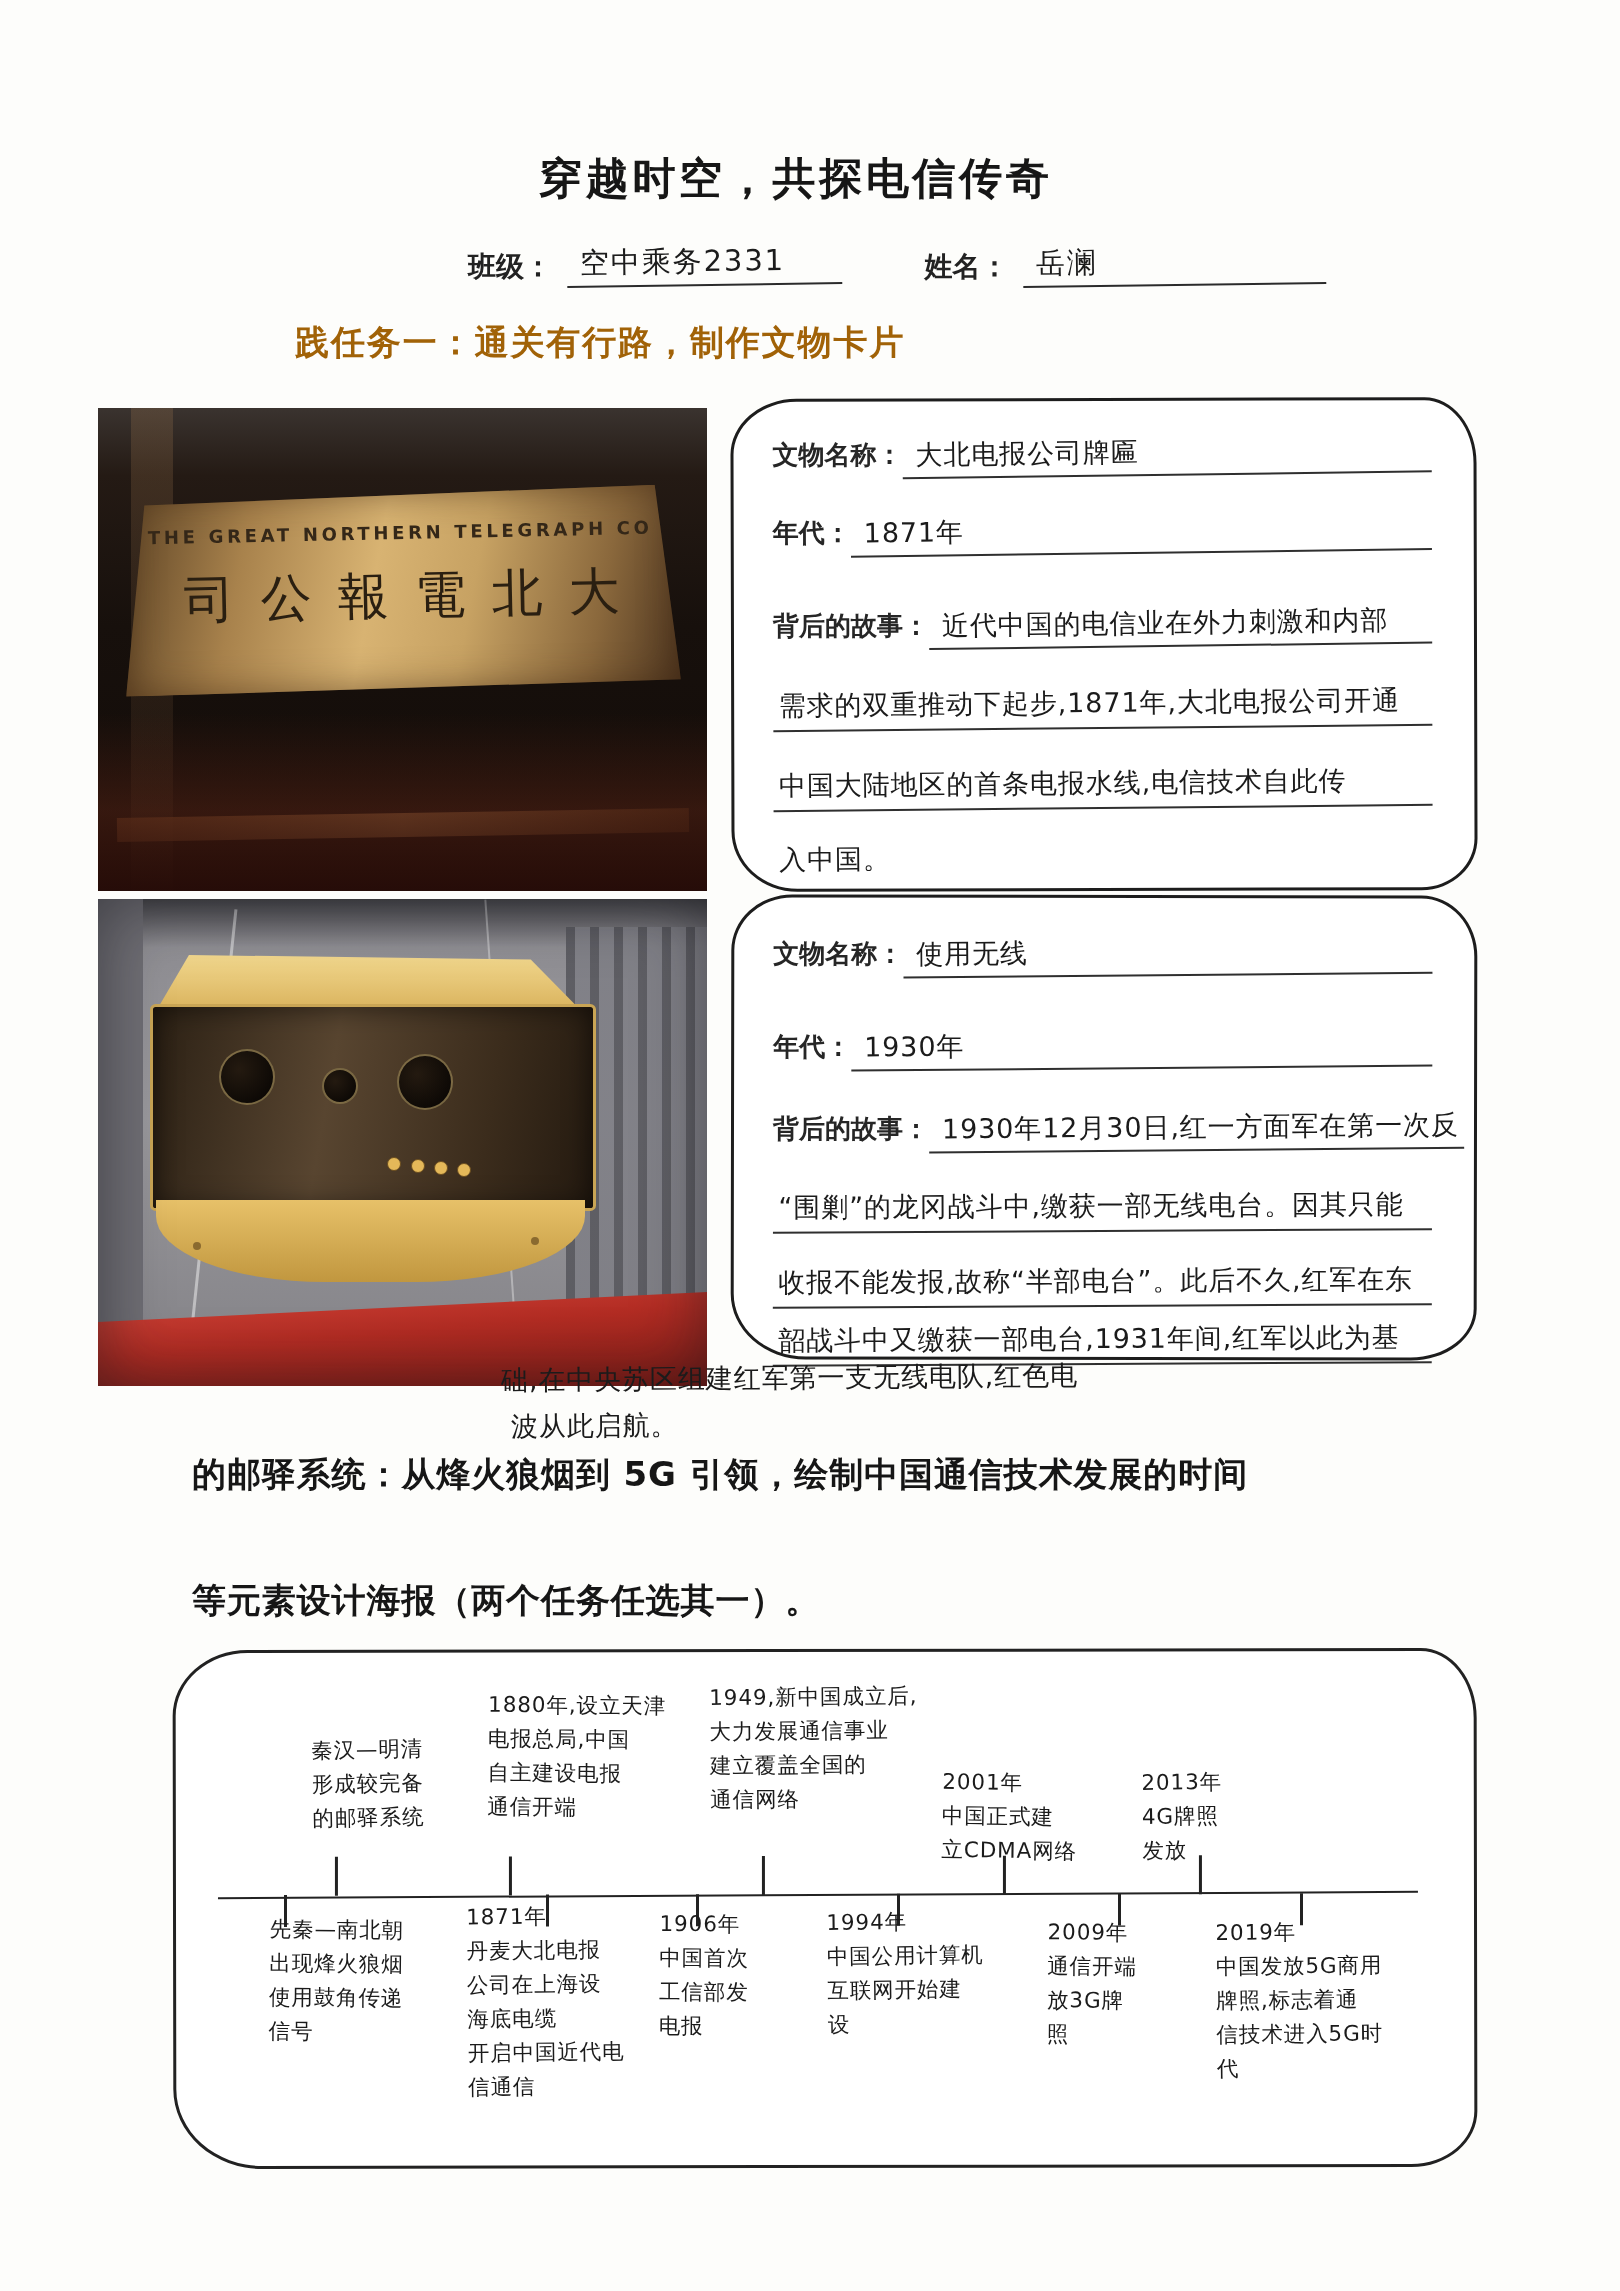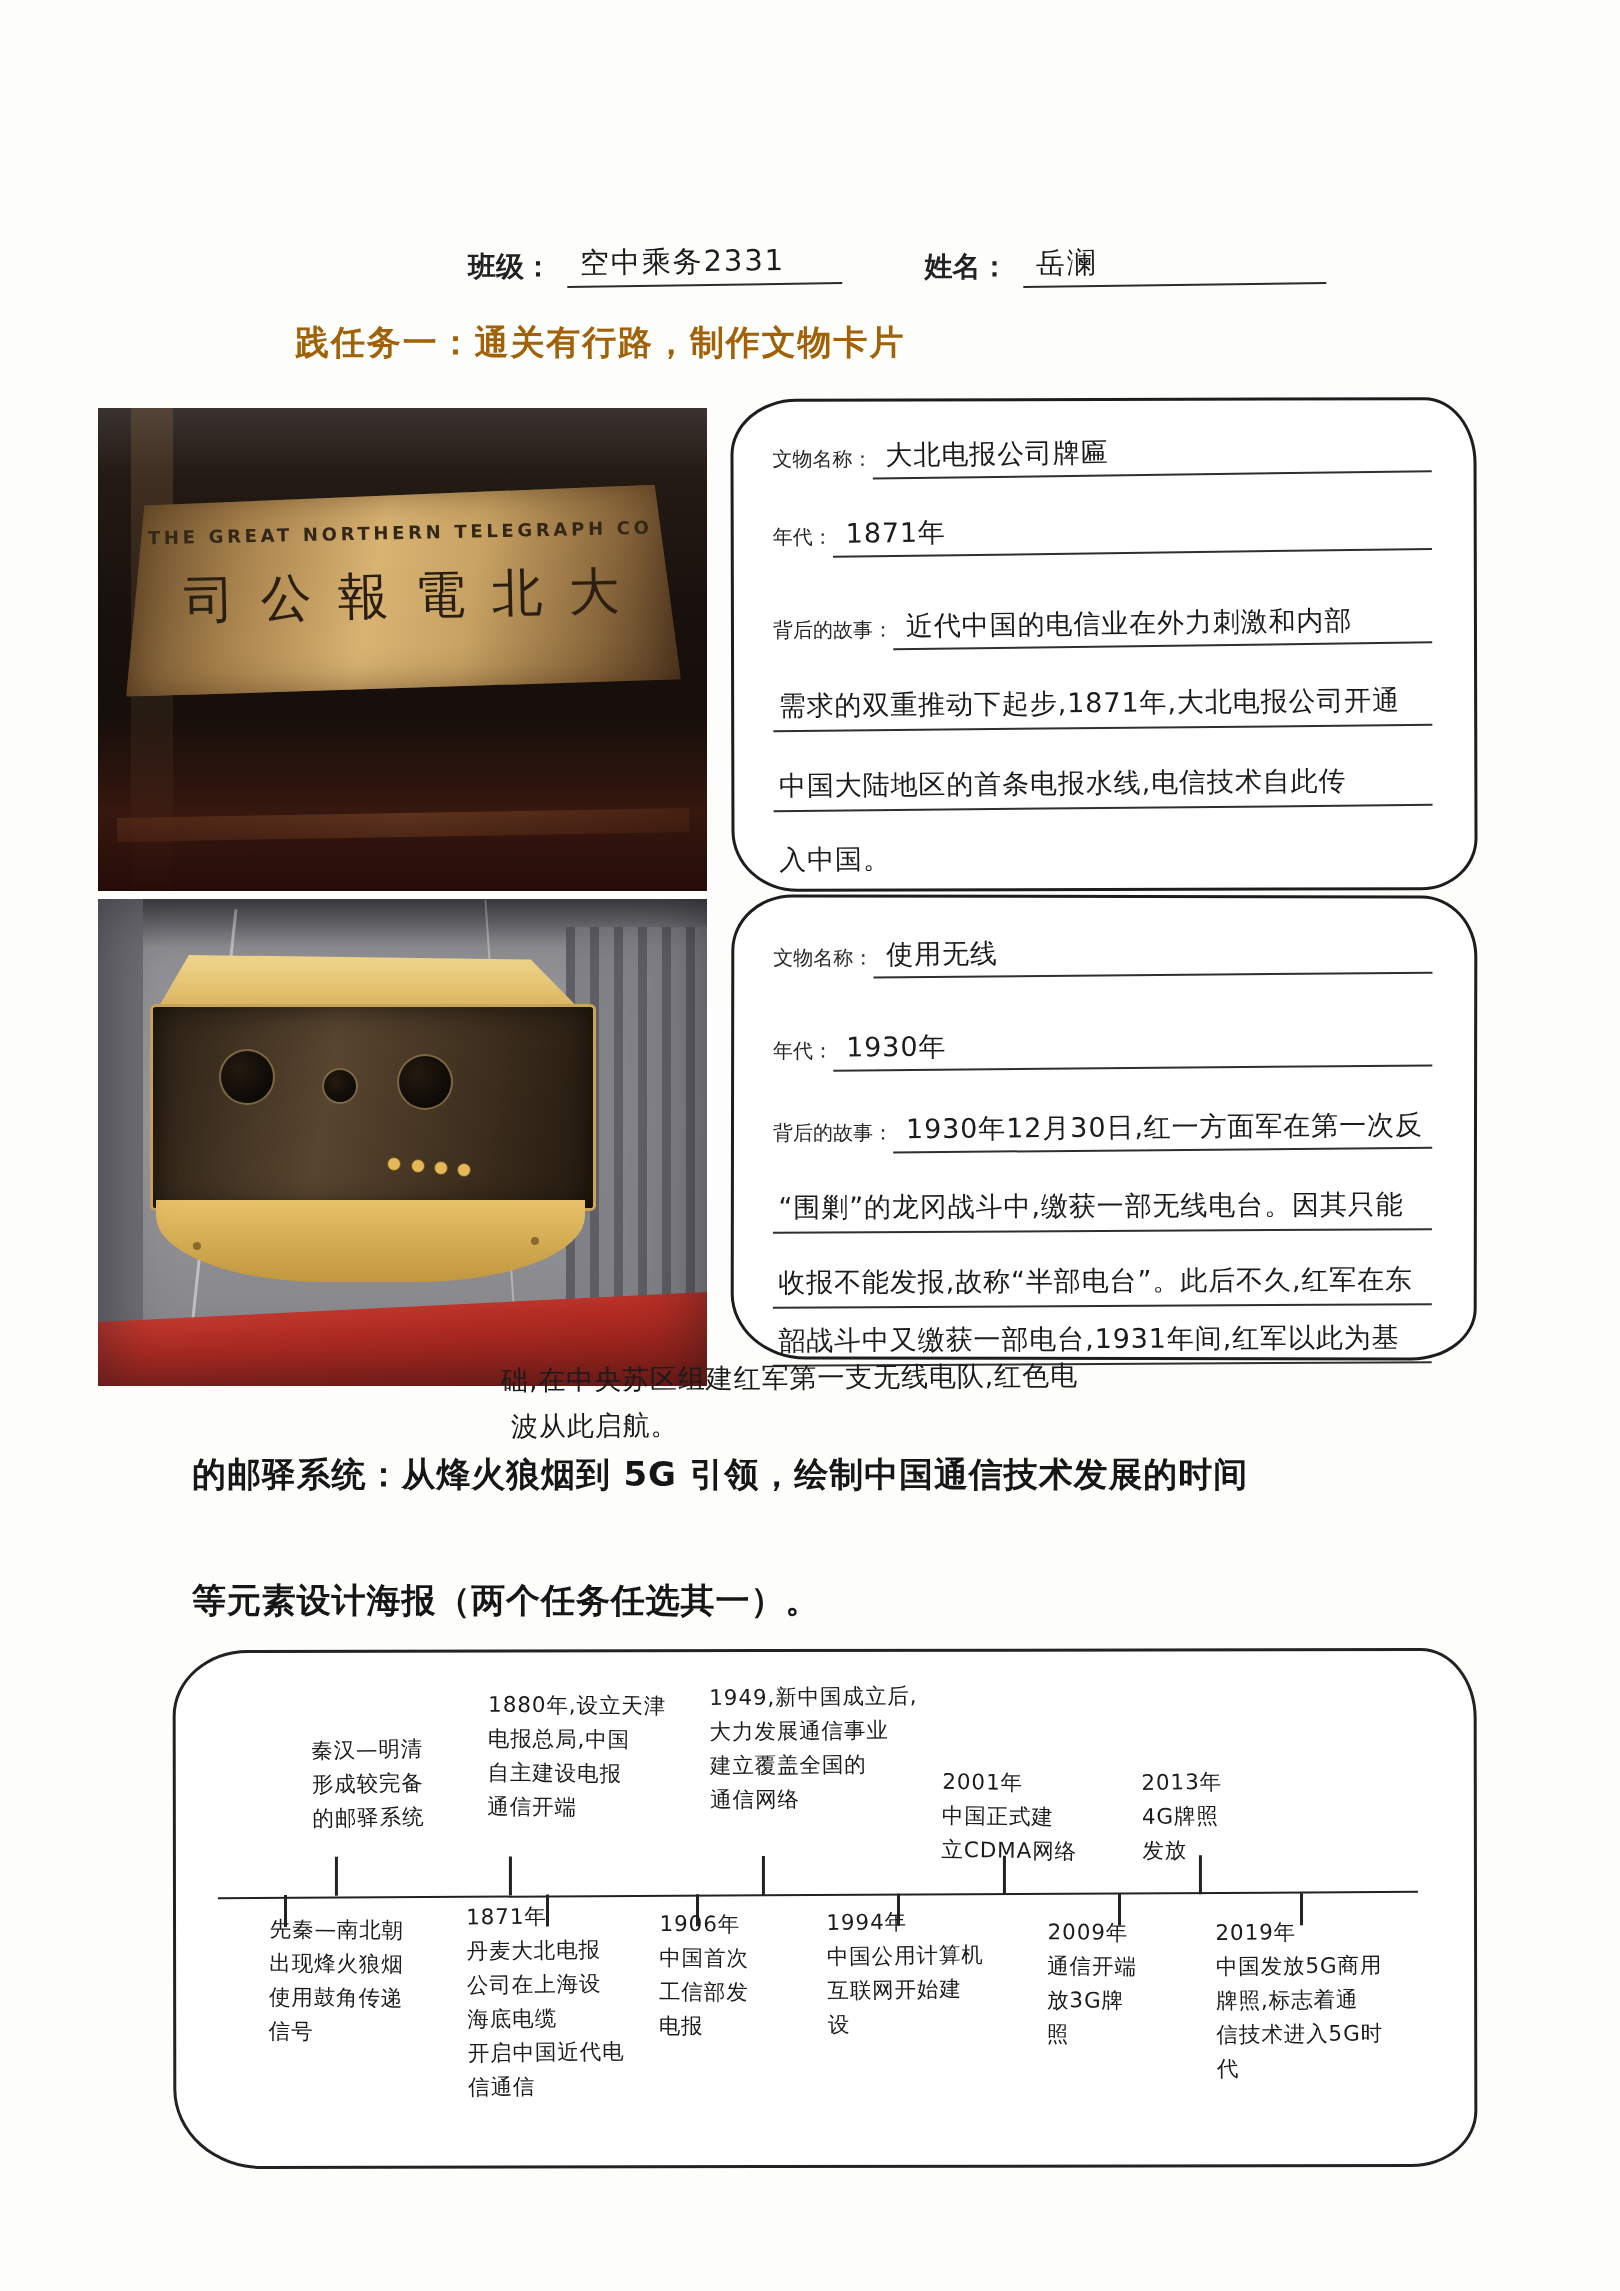--- a/index.html
+++ b/index.html
@@ -16,21 +16,21 @@
   .hw{font-size:29px;color:#1c1c1c;letter-spacing:1.9px;white-space:nowrap;}
   .gap{width:52px;}
   .h1{position:absolute;left:295px;top:320px;font-size:34px;font-weight:bold;letter-spacing:1.9px;color:#a16207;}
   .h2line{position:absolute;left:192px;font-size:34px;font-weight:bold;letter-spacing:0.9px;color:#161616;}
 
   
   .card{position:absolute;left:731px;width:740px;border:3.3px solid #1d1d1d;background:#fff;}
   .card1{top:398px;height:487px;border-radius:66px 52px 56px 66px / 56px 66px 52px 61px;transform:rotate(-0.15deg);}
   .card2{top:895px;height:459px;border-radius:61px 56px 66px 75px / 56px 61px 52px 66px;transform:rotate(0.1deg);}
   .crow{position:absolute;left:39px;right:42px;display:flex;align-items:flex-end;}
-  .clabel{font-size:20px;font-weight:400;color:#262626;white-space:nowrap;padding-bottom:3.7px;}
+  .clabel{font-size:26px;font-weight:700;color:#262626;white-space:nowrap;padding-bottom:3.7px;}
   .cfill{flex:1;border-bottom:2.3px solid #2f2f2f;padding:0 5.6px 3.7px 13px;transform:rotate(-0.6deg);}
   .cline{position:absolute;left:39px;right:42px;border-bottom:2.3px solid #2f2f2f;padding:0 3.7px 5.6px 5.6px;transform:rotate(-0.4deg);}
   .cline.noline{border-bottom:none;}
   .hws{font-size:27px;color:#1b1b1b;letter-spacing:0.9px;white-space:nowrap;}
   .overflow-line{position:absolute;font-size:27px;color:#1b1b1b;letter-spacing:0.9px;white-space:nowrap;transform:rotate(-0.5deg);}
 
   
   .photo{position:absolute;left:98px;overflow:hidden;}
   .photo1{top:408px;width:609px;height:483px;background:linear-gradient(180deg,#3a332f 0%,#241a14 14%,#17100c 45%,#120b08 100%);}
   .ph1-glow{position:absolute;left:33px;top:0;width:42px;height:100%;background:linear-gradient(180deg,rgba(160,120,80,.25),rgba(90,60,40,.1));}
@@ -78,20 +78,21 @@
   .tick{position:absolute;width:2.8px;background:#222;}
   .tick.up{top:204px;height:39px;}
   .tick.down{top:242px;height:32px;}
   .tl-entry{position:absolute;font-size:21.5px;line-height:34px;color:#1b1b1b;white-space:pre-line;letter-spacing:0.9px;}
 </style>
 </head>
 <body>
 
 <div class="page">
 
+  <div class="title">穿越时空，共探电信传奇</div>
 
   <div class="idline">
     <span class="plabel">班级：</span>
     <span class="uline" style="min-width:253px;"><span class="hw">空中乘务2331</span></span>
     <span class="gap"></span>
     <span class="plabel">姓名：</span>
     <span class="uline" style="min-width:281px;"><span class="hw">岳澜</span></span>
   </div>
 
   <div class="h1">践任务一：通关有行路，制作文物卡片</div>

